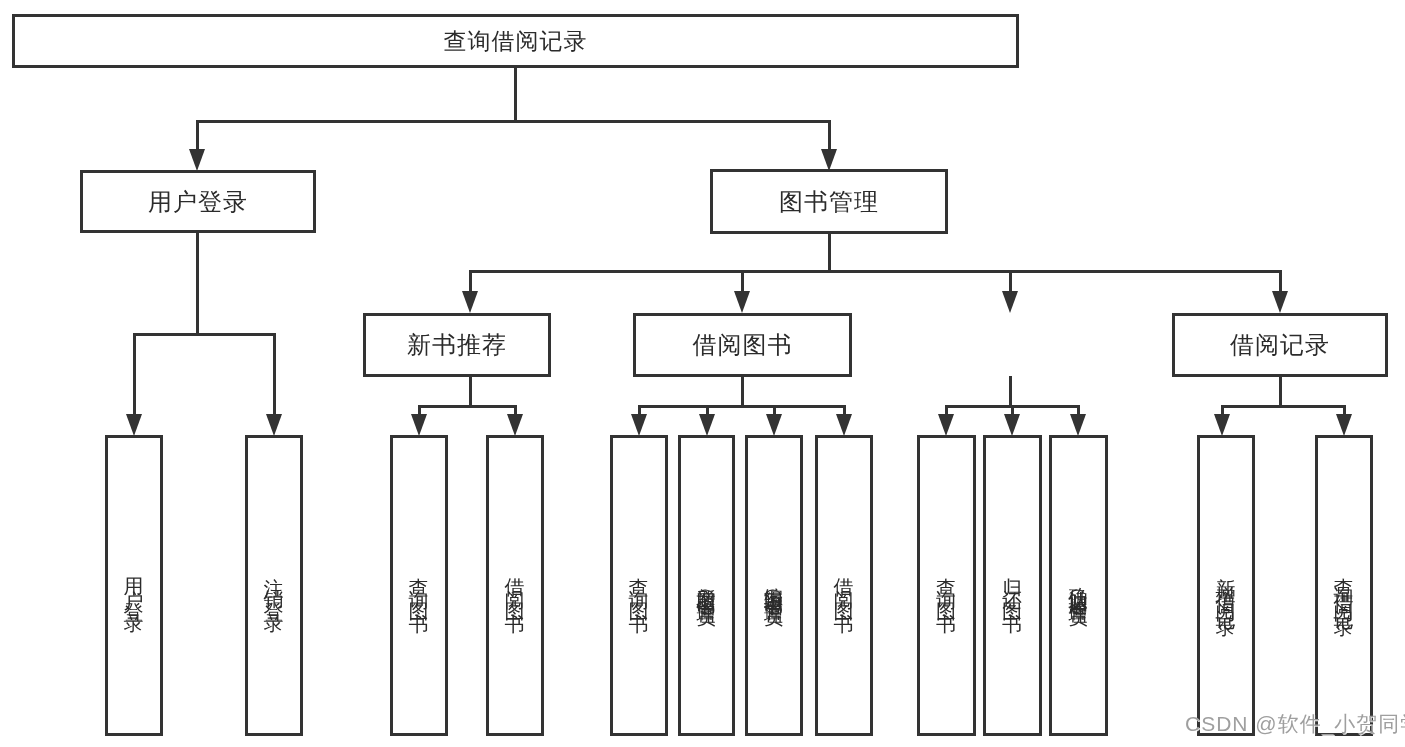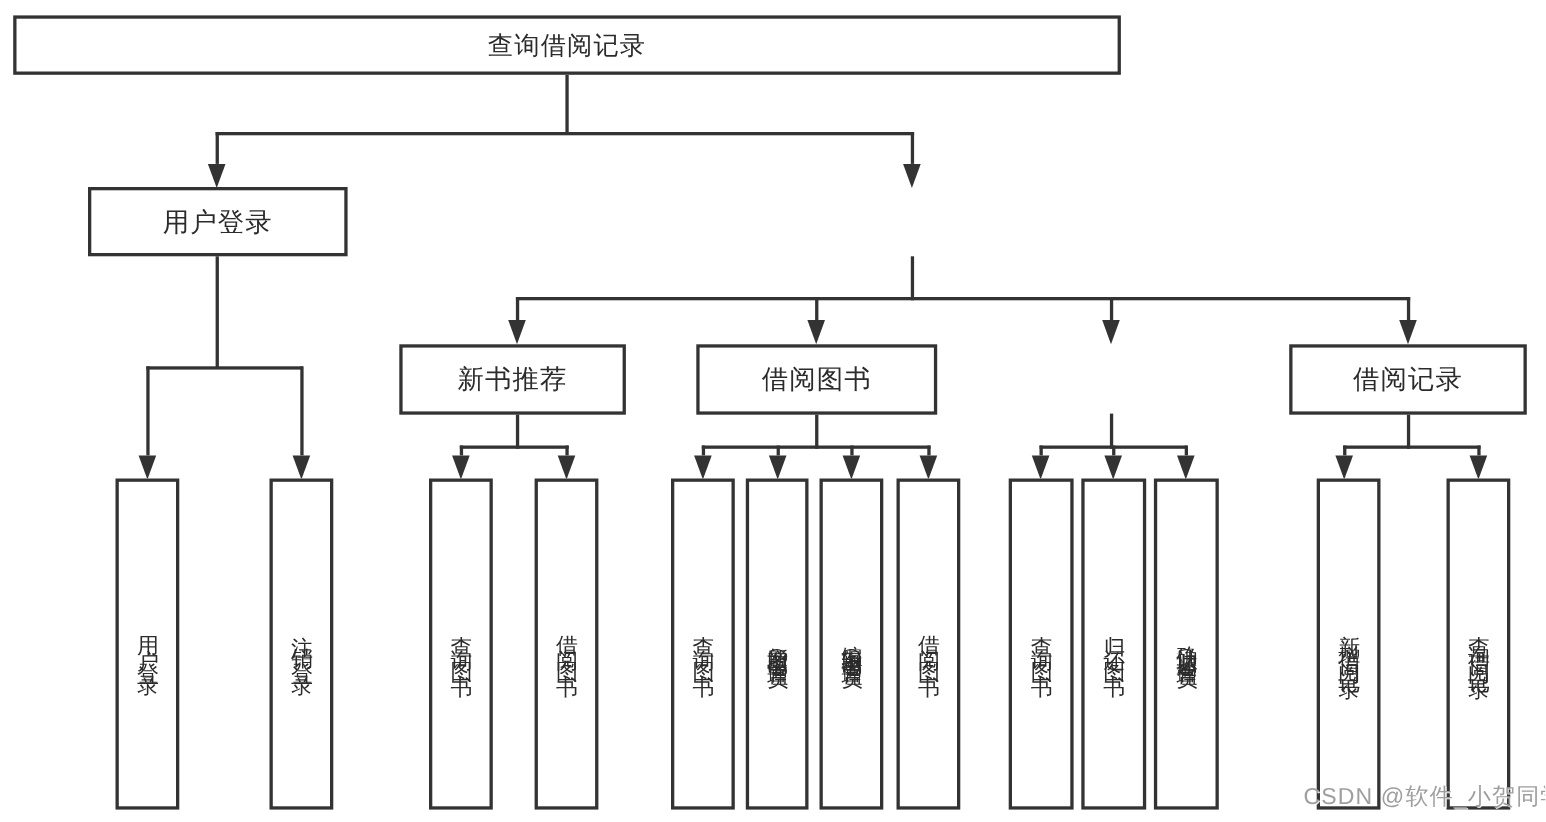--- a/index.html
+++ b/index.html
@@ -101,22 +101,25 @@
   <div class="vl" style="left:1343px;top:405px;height:9px"></div>
   <div class="ah" style="left:1336px;top:414px"></div>
 
   <div class="hnode root" style="left:12px;top:14px;width:1007px;height:54px">
     <span>查询借阅记录</span>
   </div>
 
   <div class="hnode" style="left:80px;top:170px;width:236px;height:63px">
     <span>用户登录</span>
   </div>
+  <div class="hnode" style="left:710px;top:169px;width:238px;height:65px">
+    <span>图书管理</span>
+  </div>
 
-  <div class="hnode" style="left:363px;top:313px;width:206px;height:64px">
+  <div class="hnode" style="left:363px;top:313px;width:188px;height:64px">
     <span>新书推荐</span>
   </div>
   <div class="hnode" style="left:633px;top:313px;width:219px;height:64px">
     <span>借阅图书</span>
   </div>
   <div class="hnode" style="left:1172px;top:313px;width:216px;height:64px">
     <span>借阅记录</span>
   </div>
 
   <div class="vnode" style="left:105px;width:58px">

